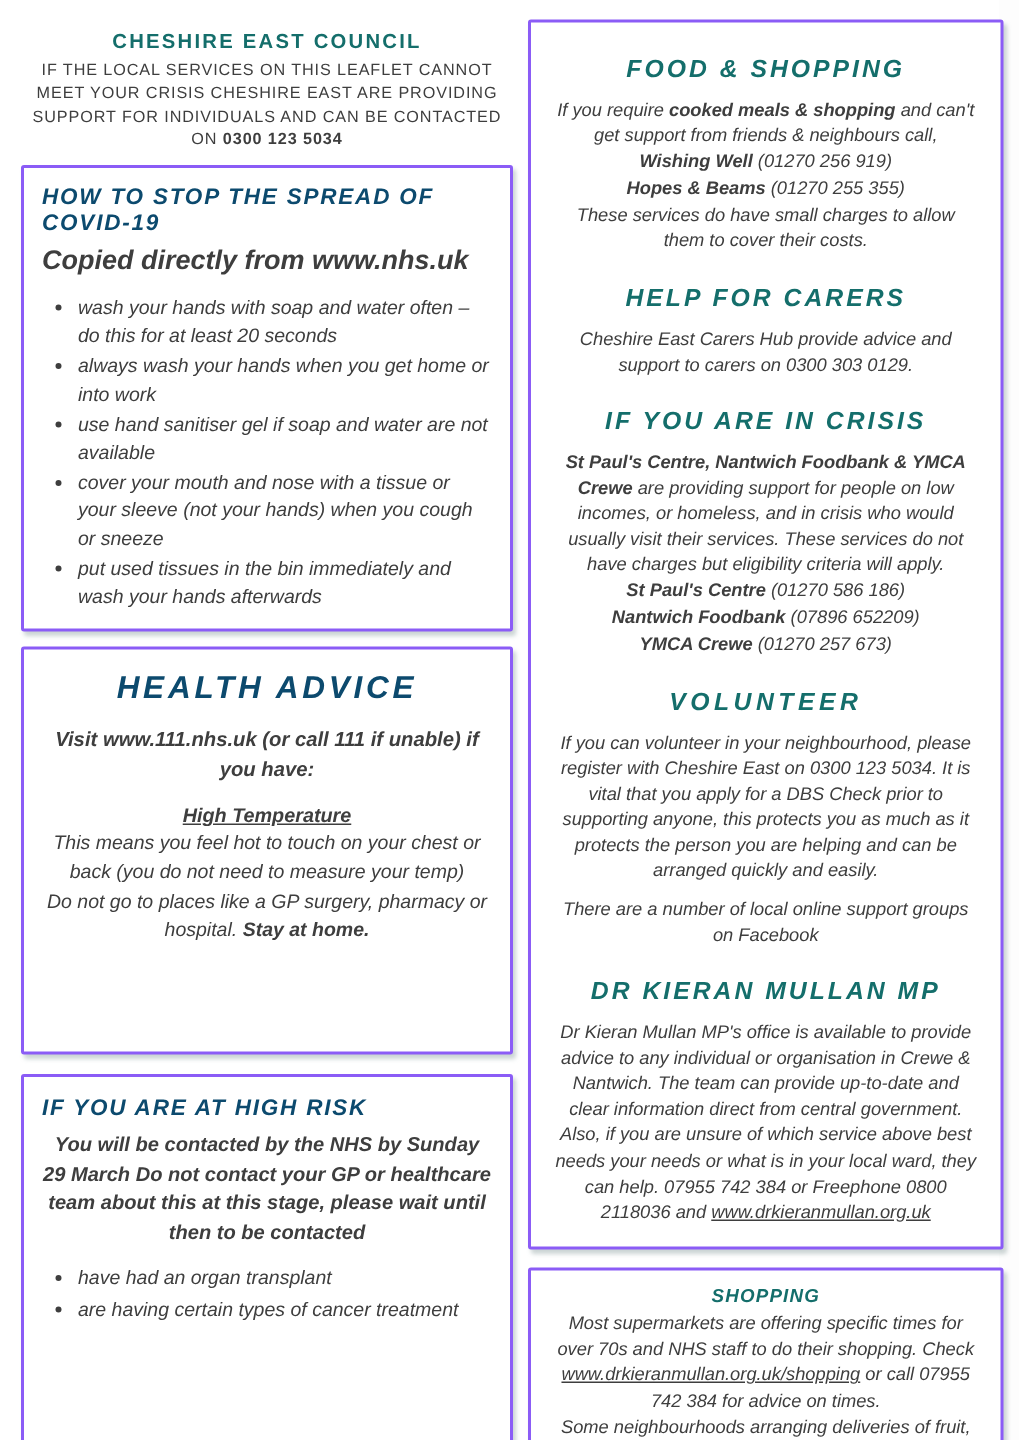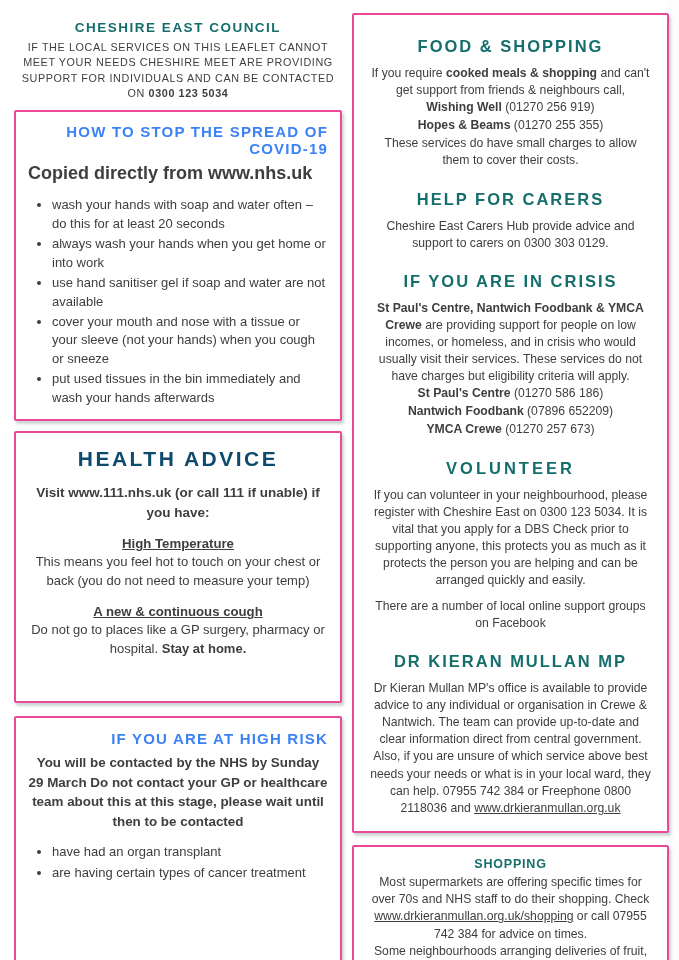--- a/index.html
+++ b/index.html
@@ -6,29 +6,30 @@
   html,body { width:679px; height:960px; overflow:hidden; background:#fdfdfd; }
   body {
     font-family:"Liberation Sans", sans-serif;
     color:#3e3e3e;
     position:relative;
   }
   .page { position:relative; width:666px; height:960px; background:#ffffff;padding-left:33px; }
   .col-left  { position:absolute; left:14px;  top:10px; width:328px; }
   .col-right { position:absolute; left:352px; top:13px; width:317px; }
   .box {
-    border:2px solid #ec4899;
+    border:2px solid #8b5cf6;
     border-radius:2px;
     background:#fff;
     box-shadow:2px 3px 3px rgba(140,160,160,0.45);
+    font-style:italic;
   }
 
   
   .h-main {
-    color:#3b82f6; font-weight:800; text-align:right;
+    color:#0c4a6e; font-weight:800; text-align:left;
     letter-spacing:1.2px; font-size:15px;
   }
   .h-big  {
     color:#0c4a6e; font-weight:800; text-align:center;
     letter-spacing:2.5px; font-size:21px;
   }
   .h-right {
     color:#146e6b; font-weight:800; text-align:center;
     letter-spacing:2px; font-size:16.5px;
   }
@@ -77,21 +78,21 @@
 </head>
 <body>
 
 <div class="page">
 
   <div class="col-left">
 
     <div class="hdr">
       <div class="hdr-title">CHESHIRE EAST COUNCIL</div>
       <div class="hdr-body">
-        <span>IF THE LOCAL SERVICES ON THIS LEAFLET CANNOT MEET YOUR NEEDS CHESHIRE MEET ARE PROVIDING SUPPORT FOR INDIVIDUALS AND CAN BE CONTACTED ON </span><b>0300 123 5034</b>
+        <span>IF THE LOCAL SERVICES ON THIS LEAFLET CANNOT MEET YOUR CRISIS CHESHIRE EAST ARE PROVIDING SUPPORT FOR INDIVIDUALS AND CAN BE CONTACTED ON </span><b>0300 123 5034</b>
       </div>
     </div>
 
     <div class="box box-spread">
       <div class="h-main">HOW TO STOP THE SPREAD OF COVID-19</div>
       <div class="sub">Copied directly from www.nhs.uk</div>
       <ul>
         <li>wash your hands with soap and water often – do this for at least 20 seconds</li>
         <li>always wash your hands when you get home or into work</li>
         <li>use hand sanitiser gel if soap and water are not available</li>
@@ -100,21 +101,20 @@
       </ul>
     </div>
 
     <div class="box box-health">
       <div class="h-big">HEALTH ADVICE</div>
       <div class="intro">Visit www.111.nhs.uk (or call 111 if unable) if you have:</div>
 
       <div class="sub-head">High Temperature</div>
       <div class="sub-body">This means you feel hot to touch on your chest or back (you do not need to measure your temp)</div>
 
-      <div class="sub-head">A new &amp; continuous cough</div>
 
       <div class="sub-body">
         <span>Do not go to places like a GP surgery, pharmacy or hospital. </span><b>Stay at home.</b>
       </div>
     </div>
 
     <div class="box box-risk">
       <div class="h-main">IF YOU ARE AT HIGH RISK</div>
       <div class="notice">You will be contacted by the NHS by  Sunday 29 March Do not contact your GP or healthcare team about this at this stage,  please wait until then to be contacted</div>
       <ul>

